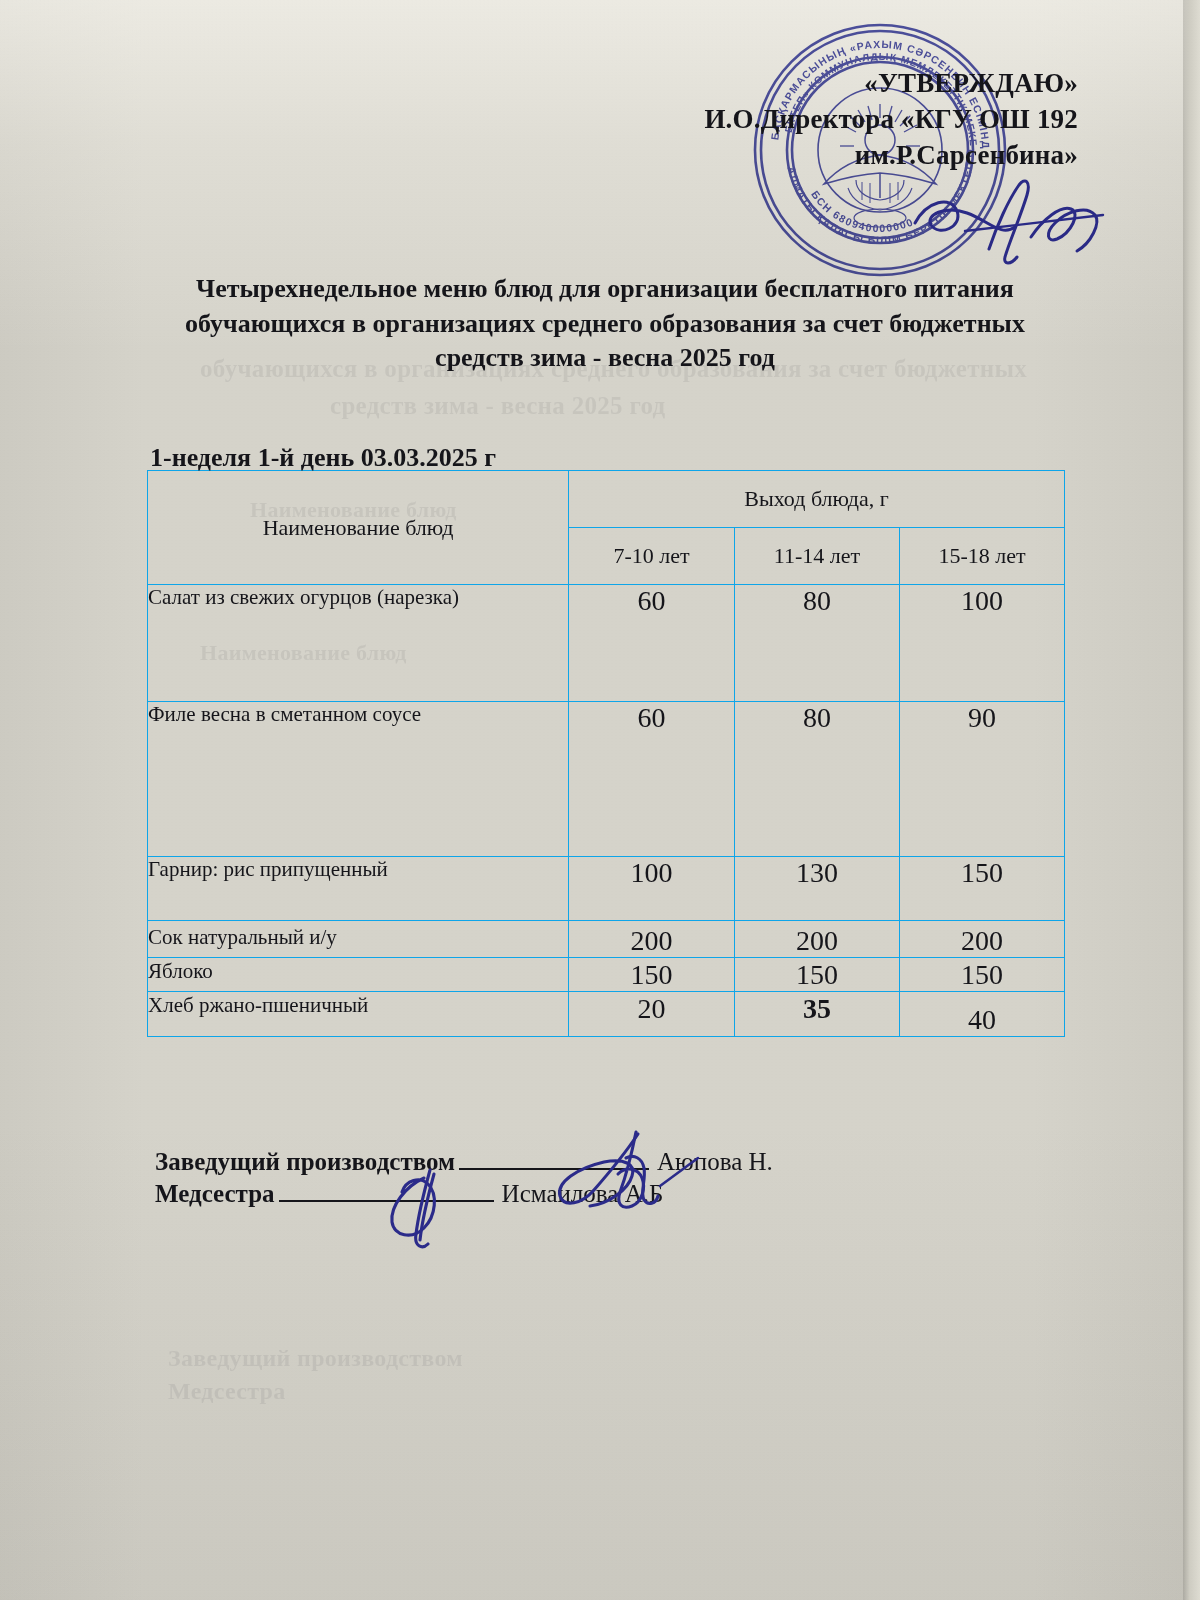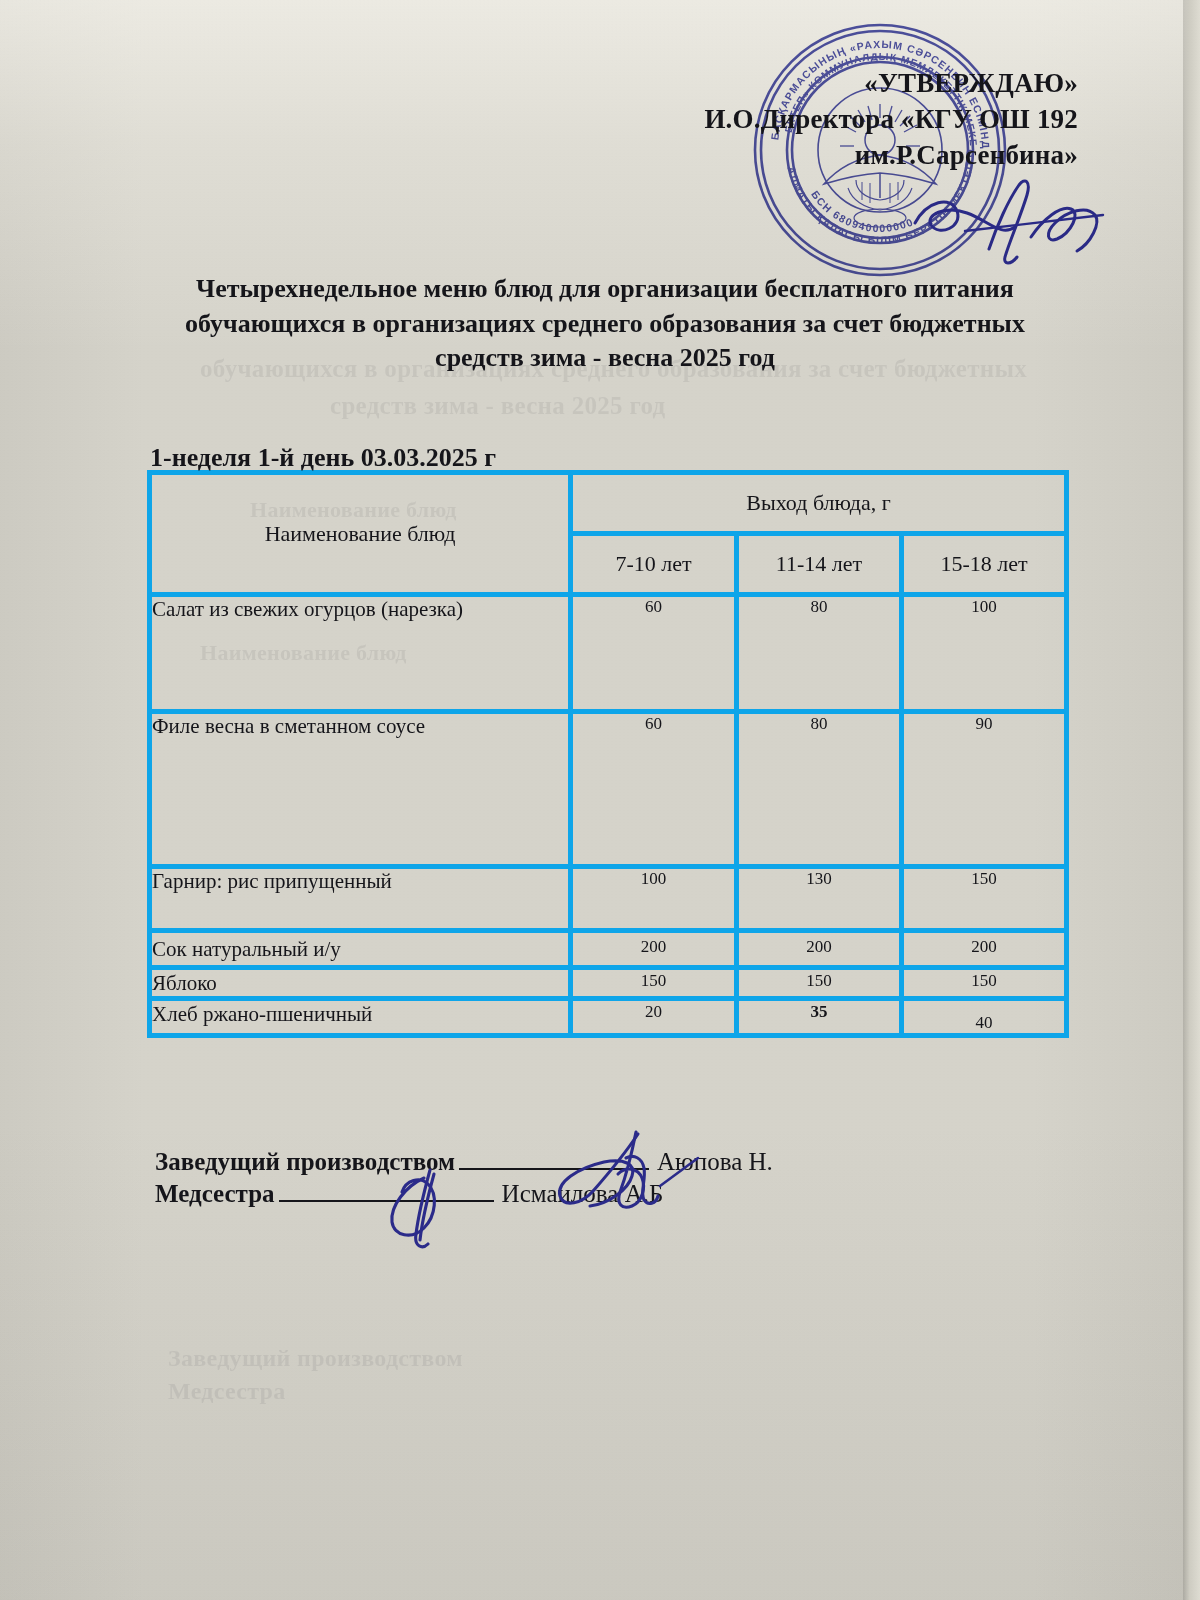--- a/index.html
+++ b/index.html
@@ -114,39 +114,39 @@
   
   #menu-table {
     position: absolute;
     left: 147px; top: 470px;
     width: 917px;
     border-collapse: collapse;
     table-layout: fixed;
     z-index: 5;
   }
   #menu-table td, #menu-table th {
-    border: 5px solid #0ea5e9;
+    border: 1px solid #0ea5e9;
     padding: 0;
     font-weight: normal;
     color: #15151a;
   }
   .hdr {
     text-align: center;
     font-weight: bold;
     font-size: 22px;
     vertical-align: middle;
   }
   .dishcell {
     font-size: 21px;
     vertical-align: top;
     padding: 7px 0 0 12px;
     text-align: left;
   }
   .numcell {
-    font-size: 17px;
+    font-size: 28px;
     text-align: center;
     vertical-align: top;
     padding-top: 7px;
   }
 
   
   #signatures {
     position: absolute;
     left: 155px; top: 1148px;
     width: 800px;

